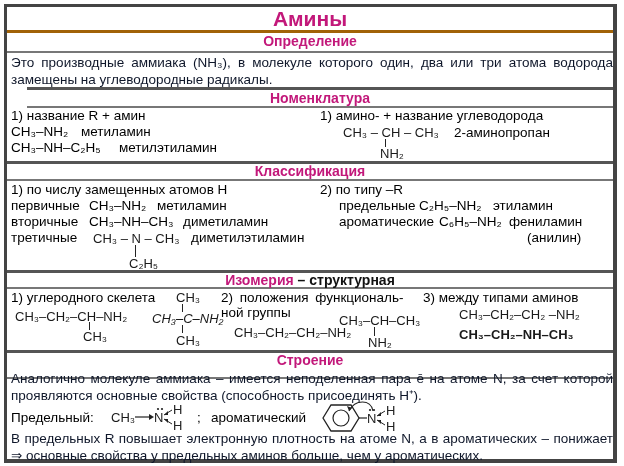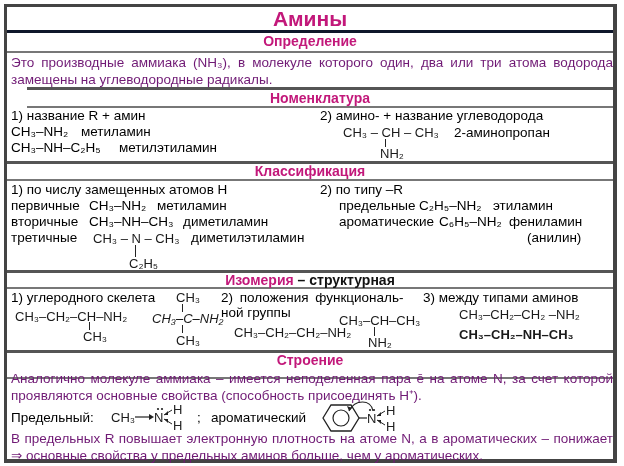--- a/index.html
+++ b/index.html
@@ -9,24 +9,24 @@
     position: absolute; left: 4px; top: 4px; width: 613px; height: 459px;
     border: 3px solid #444; border-right-width: 4px; border-bottom-width: 4px;
     background: #fff;
   }
   .hdr {
     position: absolute; left: 0; right: 0; text-align: center;
     color: #c2187a; font-weight: bold; font-size: 14px;
     border-top: 3px solid #555; border-bottom: 2px solid #777;
     background: #fff;
   }
-  .title { top: 0; height: 26px; line-height: 24px; font-size: 21px; border-top: none; border-bottom: 3px solid #0f172a; }
+  .title { top: 0; height: 26px; line-height: 24px; font-size: 21px; border-top: none; border-bottom: 3px solid #a16207; }
   .hdr .dash { color: #111; }
   .t { position: absolute; font-size: 13.5px; white-space: nowrap; line-height: 16px; color: #000000; }
-  .para { position: absolute; font-size: 13.5px; line-height: 17px; text-align: justify; color: #701a75; }
+  .para { position: absolute; font-size: 13.5px; line-height: 17px; text-align: justify; color: #0f172a; }
   .vbar { position: absolute; width: 1px; background: #222; }
   .chem { position: absolute; font-size: 13px; white-space: nowrap; line-height: 15px; }
   svg { position: absolute; overflow: visible; }
 </style>
 </head>
 <body>
 
 <div class="frame">
 
   <div class="hdr title">Амины</div>
@@ -34,21 +34,21 @@
   <div class="hdr" style="top:26px;height:20px;line-height:17px;border-top:none;">Определение</div>
   <div class="para" style="left:4px;top:47px;width:602px;">Это производные аммиака (NH₃), в молекуле которого один, два или три атома водорода замещены на углеводородные радикалы.</div>
 
   <div class="hdr" style="top:80px;height:21px;line-height:16px;margin-left:20px;">Номенклатура</div>
   <div class="t" style="left:4px;top:101px;">1) название R + амин</div>
   <div class="t" style="left:4px;top:117px;">CH₃–NH₂</div>
   <div class="t" style="left:74px;top:117px;">метиламин</div>
   <div class="t" style="left:4px;top:133px;">CH₃–NH–C₂H₅</div>
   <div class="t" style="left:112px;top:133px;">метилэтиламин</div>
 
-  <div class="t" style="left:313px;top:101px;">2) амино-  + название углеводорода</div>
+  <div class="t" style="left:313px;top:101px;">1) амино-  + название углеводорода</div>
   <div class="chem" style="left:336px;top:118px;">CH₃ – CH – CH₃</div>
   <div class="vbar" style="left:378px;top:132px;height:8px;"></div>
   <div class="chem" style="left:373px;top:139px;">NH₂</div>
   <div class="t" style="left:447px;top:118px;">2-аминопропан</div>
 
   <div class="hdr" style="top:154px;height:20px;line-height:15px;">Классификация</div>
   <div class="t" style="left:4px;top:175px;">1) по числу замещенных атомов H</div>
   <div class="t" style="left:4px;top:191px;">первичные</div>
   <div class="t" style="left:82px;top:191px;">CH₃–NH₂</div>
   <div class="t" style="left:150px;top:191px;">метиламин</div>

